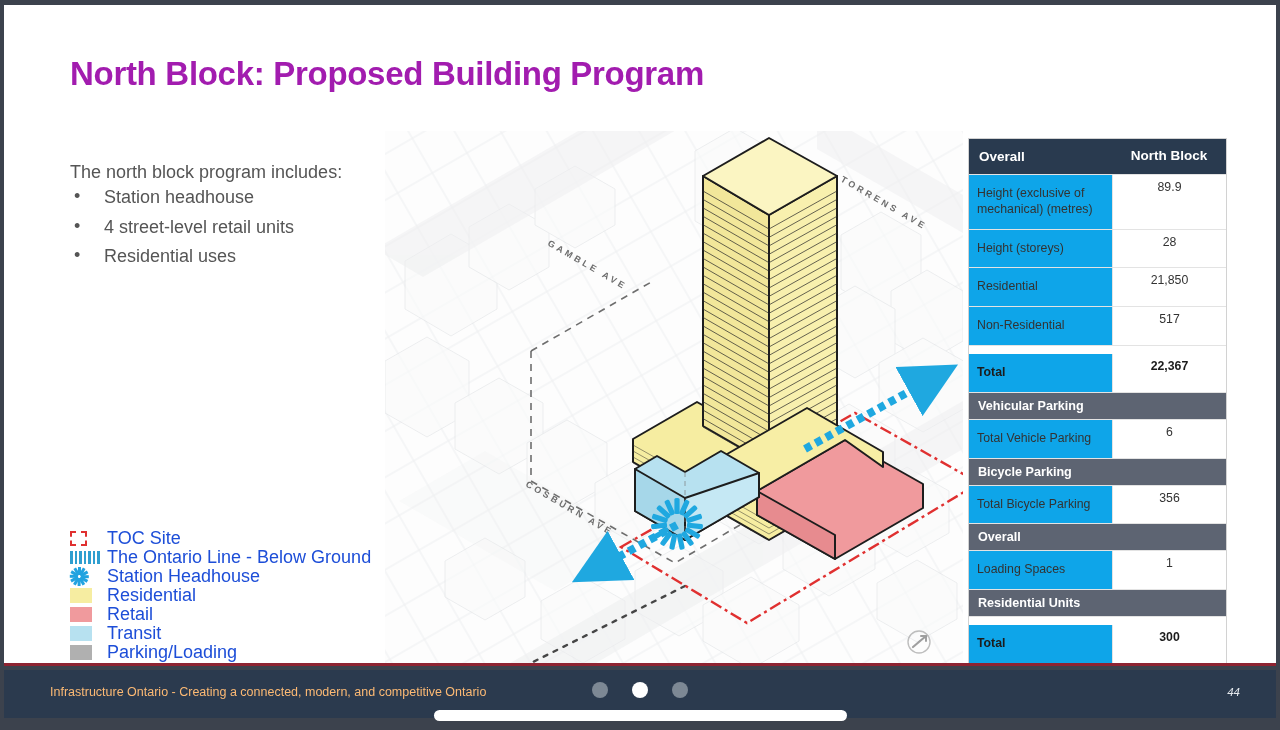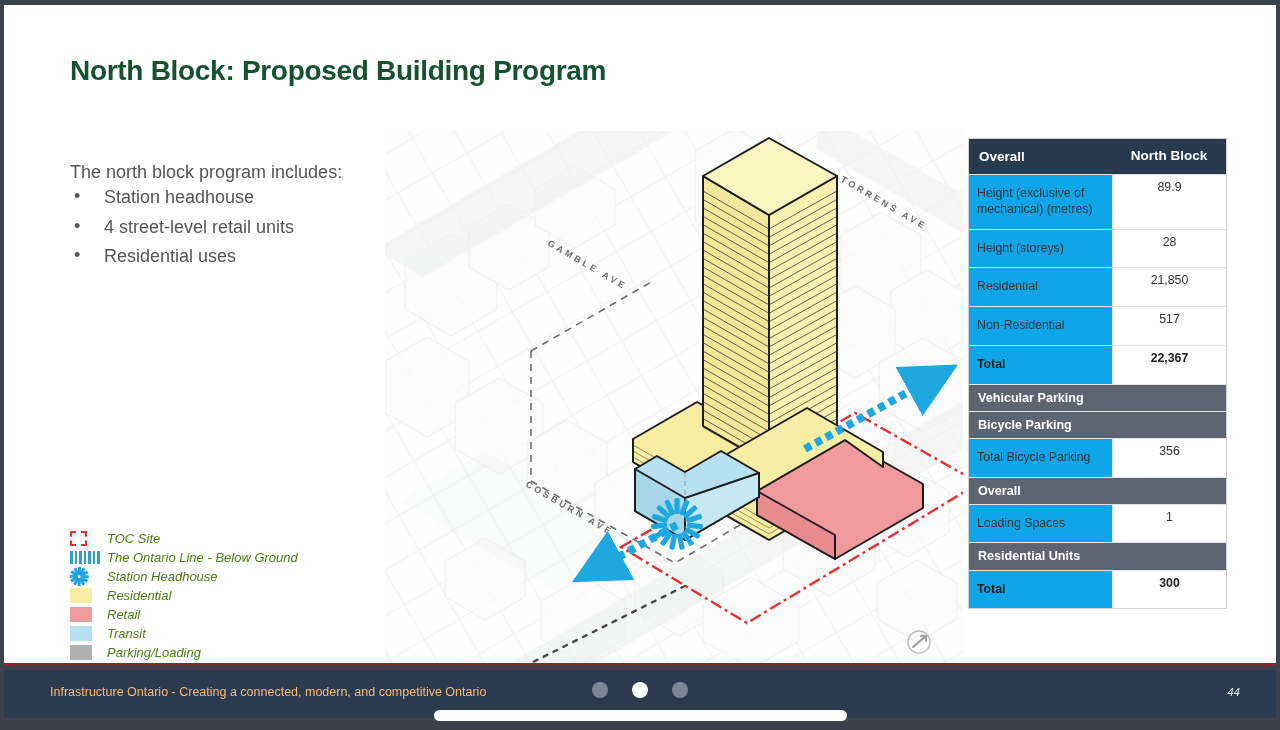--- a/index.html
+++ b/index.html
@@ -18,21 +18,21 @@
     position:absolute;
     left:4px; top:5px; right:4px;
     height:658px;
     background:#ffffff;
     overflow:hidden;
   }
 
   
   #title {
     position:absolute; left:66px; top:50px;
-    font-size:28px; font-weight:bold; color:#14532d;
+    font-size:33px; font-weight:bold; color:#a21caf;
     letter-spacing:-0.3px;
   }
 
   
   #intro {
     position:absolute; left:66px; top:128px; width:300px;
     font-size:18px; color:#555555; line-height:1.42;margin-top:27px;
   }
   #bullets {
     position:absolute; left:66px; top:180px; width:310px;
@@ -46,21 +46,21 @@
   #bullets li::before {
     content:"\2022";
     position:absolute; left:4px; top:-1px;
     font-size:18px; color:#555;
   }
 
   
   #legend { position:absolute; left:66px; top:524px; }
   .lg-row { display:flex; align-items:center; height:19px; }
   .lg-key { width:37px; flex:0 0 37px; display:flex; align-items:center; }
-  .lg-label { font-size:13px; color:#4d7c0f; white-space:nowrap;font-style:italic; }
+  .lg-label { font-size:18px; color:#1d4ed8; white-space:nowrap; }
 
   .sw { width:22px; height:15px; display:block; }
   .sw-resi    { background:#f6eda1; }
   .sw-retail  { background:#f09a9d; }
   .sw-transit { background:#b7e1f0; }
   .sw-park    { background:#b0b0b0; }
 
   .key-toc {
     width:17px; height:15px;
     border:2.5px dashed #e03030;
@@ -110,21 +110,21 @@
   .hdr { background:#293a4f !important;justify-content:space-between; }
   .hdr .tc-l, .hdr .tc-v {
     background:#293a4f; color:#ffffff; font-weight:bold;
     font-size:13.5px; padding:9px 10px; border-left:none;
   }
   .sect .tc-l {
     background:#5d6472; color:#ffffff; font-weight:bold;
     font-size:12.6px; padding:5px 9px;
   }
   .sect .tc-v { background:#5d6472; border-left:none; }
-  .bold .tc-l, .bold .tc-v { font-weight:bold; color:#1c1c1c; }
+  .bold .tc-l, .bold .tc-v { font-weight:bold; color:#1c1c1c;margin-top:8px; }
 
   
   #redline {
     position:absolute; left:4px; top:663px; right:4px; height:3px;
     background:#8e2331;
   }
   #footer {
     position:absolute; left:4px; top:670px; right:4px; height:48px;
     background:#2b3a4e;
   }
@@ -413,20 +413,24 @@
             <div class="tc-v">517</div>
           </div>
           <div class="trow bold">
             <div class="tc-l">Total</div>
             <div class="tc-v">22,367</div>
           </div>
           <div class="trow sect">
             <div class="tc-l">Vehicular Parking</div>
             <div class="tc-v"></div>
           </div>
+          <div class="trow">
+            <div class="tc-l">Total Vehicle Parking</div>
+            <div class="tc-v">6</div>
+          </div>
           <div class="trow sect">
             <div class="tc-l">Bicycle Parking</div>
             <div class="tc-v"></div>
           </div>
           <div class="trow">
             <div class="tc-l">Total Bicycle Parking</div>
             <div class="tc-v">356</div>
           </div>
           <div class="trow sect">
             <div class="tc-l">Overall</div>

